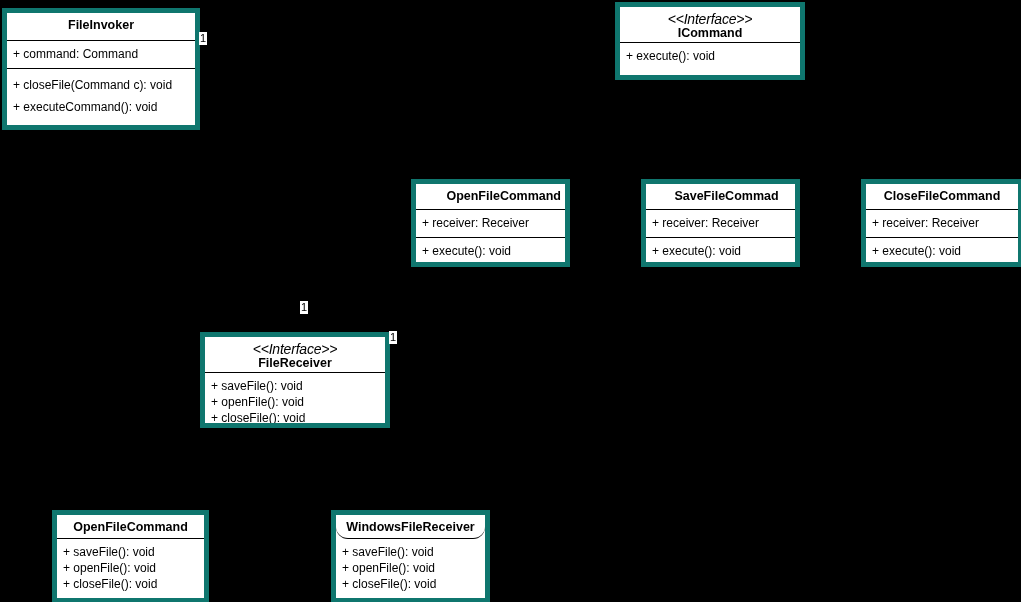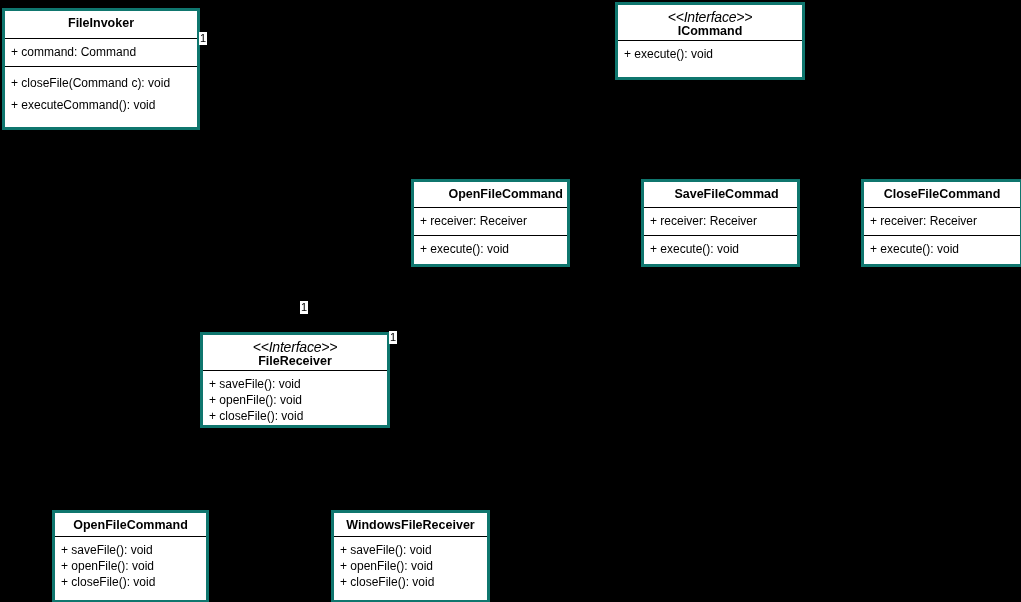--- a/index.html
+++ b/index.html
@@ -12,21 +12,21 @@
     position: relative;
     width: 1021px;
     height: 602px;
     background: #000000;
     overflow: hidden;
     font-family: "Liberation Sans", sans-serif;
   }
   .uml-class {
     position: absolute;
     background: #ffffff;
-    border: 3px solid #0f766e;
+    border: 5px solid #0f766e;
     box-sizing: border-box;
     color: #000000;
     overflow: hidden;
   }
   .uml-header {
     box-sizing: border-box;
     text-align: center;
     padding: 5px 4px 6px 4px;
     border-bottom: 1px solid #000000;
   }
@@ -145,21 +145,21 @@
       <div class="uml-header" style="height: 24px;">
         <span class="uml-name">OpenFileCommand</span>
       </div>
       <div class="uml-compartment last">
         <div class="uml-member">+ saveFile(): void</div>
         <div class="uml-member">+ openFile(): void</div>
         <div class="uml-member">+ closeFile(): void</div>
       </div>
     </div>
     <div class="uml-class" style="left: 331px; top: 510px; width: 159px; height: 93px;">
-      <div class="uml-header" style="height: 24px;">
+      <div class="uml-header" style="height: 24px; border-radius: 12px;">
         <span class="uml-name">WindowsFileReceiver</span>
       </div>
       <div class="uml-compartment last">
         <div class="uml-member">+ saveFile(): void</div>
         <div class="uml-member">+ openFile(): void</div>
         <div class="uml-member">+ closeFile(): void</div>
       </div>
     </div>
     <div class="multiplicity-label" style="left: 199px; top: 32px;">1</div>
     <div class="multiplicity-label" style="left: 300px; top: 301px;">1</div>

